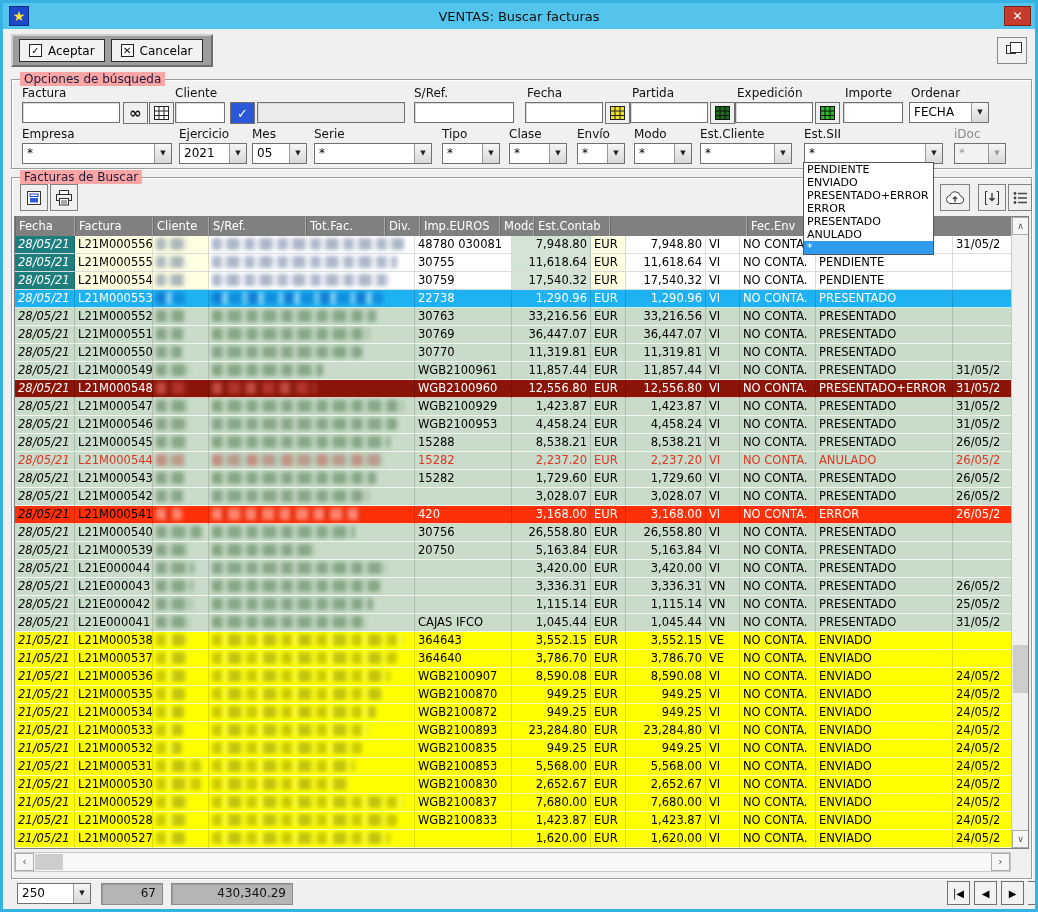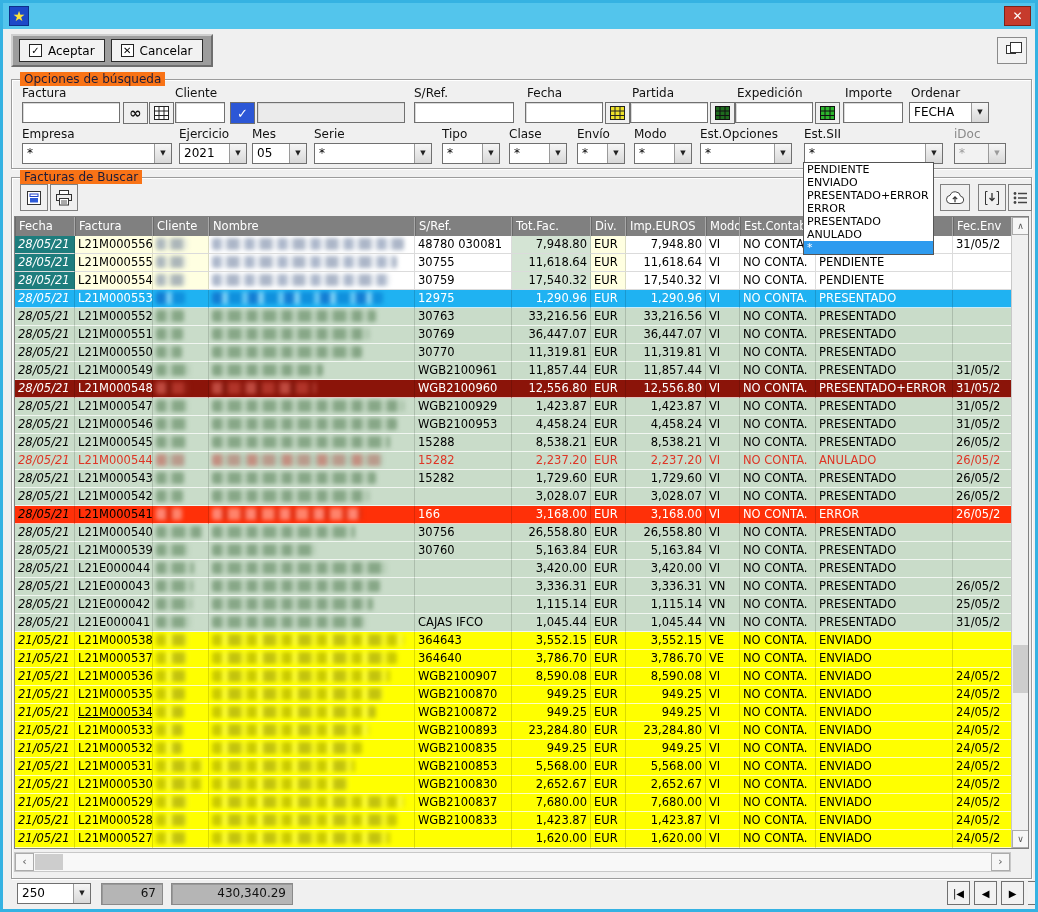--- a/index.html
+++ b/index.html
@@ -13,21 +13,21 @@
   
   .toolbar{position:absolute;left:5px;top:31px;right:5px;height:33px;}
   .btnpanel{position:absolute;left:3px;top:0;width:202px;height:33px;background:#9D9D9D;border-top:2px solid #cfcfcf;border-left:2px solid #cfcfcf;border-right:2px solid #6e6e6e;border-bottom:2px solid #6e6e6e;display:flex;align-items:center;gap:6px;padding:0 6px;}
   .tbtn{height:23px;background:#F2F2F2;border:1px solid #2b2b2b;display:flex;align-items:center;gap:6px;padding:0 9px;font-size:12px;color:#000;cursor:pointer;}
   .ckbox{display:inline-block;width:13px;height:13px;border:1px solid #222;background:#fff;font-size:10px;line-height:11px;text-align:center;color:#000;}
   .restorebtn{position:absolute;right:3px;top:3px;width:30px;height:27px;background:#F2F2F2;border:1px solid #8a8a8a;cursor:pointer;}
   .dualrect{position:absolute;left:8px;top:7px;width:10px;height:9px;border:1px solid #333;background:#fff;}
   .dualrect:after{content:"";position:absolute;left:3px;top:-4px;width:10px;height:9px;border:1px solid #333;background:#fff;}
   
   .group{position:absolute;border:1px solid #9c9c9c;box-shadow:1px 1px 0 #ffffff, inset 1px 1px 0 #ffffff;}
-  .group>.glabel{position:absolute;left:8px;top:-8px;background:#f97316;padding:0 4px;font-size:12px;color:#1c1c3a;}
+  .group>.glabel{position:absolute;left:8px;top:-8px;background:#fca5a5;padding:0 4px;font-size:12px;color:#1c1c3a;}
   #searchgroup{left:8px;top:76px;width:1021px;height:90px;}
   #gridgroup{left:8px;top:174px;width:1021px;height:702px;}
   
   .flabel{position:absolute;font-size:12px;color:#111;}
   .tinput{position:absolute;height:21px;background:#fff;border:1px solid #707070;box-shadow:inset 1px 1px 0 #d9d9d9;font-size:12px;padding:0 3px;}
   .tinput.dis{background:#EBEBEB;}
   .sqbtn{position:absolute;width:25px;height:22px;background:#F0F0F0;border:1px solid #707070;display:flex;align-items:center;justify-content:center;padding:0;cursor:pointer;}
   .binoc{font-size:15px;font-weight:bold;color:#111;line-height:10px;}
   .bluebtn{background:#2C57D6;color:#fff;font-size:13px;font-weight:bold;}
   .combo{position:absolute;height:21px;background:#fff;border:1px solid #707070;font-size:12px;cursor:pointer;}
@@ -84,20 +84,21 @@
   .navbtn{position:absolute;top:0;width:23px;height:24px;background:#F2F2F2;border:1px solid #707070;font-size:10px;text-align:center;line-height:21px;padding:0;cursor:pointer;}
   svg{display:block;}
 </style>
 </head>
 <body>
 
 <div class="win">
 
   <div class="titlebar">
     <span class="appicon">★</span>
+    <span class="title">VENTAS: Buscar facturas</span>
     <button class="closebtn">✕</button>
   </div>
 
   <div class="toolbar">
     <div class="btnpanel">
       <button class="tbtn">
         <span class="ckbox">✓</span>
         <span>Aceptar</span>
       </button>
       <button class="tbtn">
@@ -197,21 +198,21 @@
     <span class="flabel" style="left:565px;top:47px">Envío</span>
     <div class="combo" style="left:565px;top:63px;width:48px">
         <span class="cval">*</span>
         <span class="carrow">▼</span>
       </div>
     <span class="flabel" style="left:622px;top:47px">Modo</span>
     <div class="combo" style="left:622px;top:63px;width:58px">
         <span class="cval">*</span>
         <span class="carrow">▼</span>
       </div>
-    <span class="flabel" style="left:688px;top:47px">Est.Opciones</span>
+    <span class="flabel" style="left:688px;top:47px">Est.Cliente</span>
     <div class="combo" style="left:688px;top:63px;width:92px">
         <span class="cval">*</span>
         <span class="carrow">▼</span>
       </div>
     <span class="flabel" style="left:792px;top:47px">Est.SII</span>
     <div class="combo" style="left:792px;top:63px;width:139px">
         <span class="cval">*</span>
         <span class="carrow">▼</span>
       </div>
     <span class="flabel" style="left:942px;top:47px;color:#8a8a8a">iDoc</span>
@@ -258,21 +259,20 @@
           <circle cx="2" cy="11.5" r="1.4" fill="#444"></circle>
           <path d="M5 2.5h9M5 7h9M5 11.5h9" stroke="#444" stroke-width="1.6"></path>
         </svg>
     </button>
 
     <div id="grid">
       <div class="ghead" id="ghead">
           <span class="hcell" style="width: 60px;">Fecha</span>
           <span class="hcell" style="width: 78px;">Factura</span>
           <span class="hcell" style="width: 56px;">Cliente</span>
-          <span class="hcell" style="width: 206px;">Nombre</span>
           <span class="hcell" style="width: 97px;">S/Ref.</span>
           <span class="hcell" style="width: 79px;">Tot.Fac.</span>
           <span class="hcell" style="width: 35px;">Div.</span>
           <span class="hcell" style="width: 80px;">Imp.EUROS</span>
           <span class="hcell" style="width: 34px;">Modo</span>
           <span class="hcell" style="width: 76px;">Est.Contab</span>
           <span class="hcell" style="width: 137px;"></span>
           <span class="hcell" style="width: 60px;">Fec.Env</span>
         </div>
       <div id="gbody">
@@ -316,21 +316,21 @@
             <span class="gc c-modo" style="width: 34px;">VI</span>
             <span class="gc c-cont" style="width: 76px;">NO CONTA.</span>
             <span class="gc c-sii" style="width: 137px;">PENDIENTE</span>
             <span class="gc c-env" style="width: 60px;"></span>
           </div>
           <div class="grow r-sel">
             <span class="gc c-fecha it" style="width: 60px;">28/05/21</span>
             <span class="gc c-factura" style="width: 78px;">L21M000553</span>
             <span class="gc c-cliente" style="width: 56px;"><span class="bl" style="width: 29px;"></span></span>
             <span class="gc c-nombre" style="width: 206px;"><span class="bl" style="width: 171px;"></span></span>
-            <span class="gc c-sref" style="width: 97px;">12975</span>
+            <span class="gc c-sref" style="width: 97px;">22738</span>
             <span class="gc c-tot num" style="width: 79px;">1,290.96</span>
             <span class="gc c-div" style="width: 35px;">EUR</span>
             <span class="gc c-imp num" style="width: 80px;">1,290.96</span>
             <span class="gc c-modo" style="width: 34px;">VI</span>
             <span class="gc c-cont" style="width: 76px;">NO CONTA.</span>
             <span class="gc c-sii" style="width: 137px;">PRESENTADO</span>
             <span class="gc c-env" style="width: 60px;"></span>
           </div>
           <div class="grow r-green">
             <span class="gc c-fecha it" style="width: 60px;">28/05/21</span>
@@ -484,21 +484,21 @@
             <span class="gc c-modo" style="width: 34px;">VI</span>
             <span class="gc c-cont" style="width: 76px;">NO CONTA.</span>
             <span class="gc c-sii" style="width: 137px;">PRESENTADO</span>
             <span class="gc c-env" style="width: 60px;">26/05/2</span>
           </div>
           <div class="grow r-error">
             <span class="gc c-fecha it" style="width: 60px;">28/05/21</span>
             <span class="gc c-factura" style="width: 78px;">L21M000541</span>
             <span class="gc c-cliente" style="width: 56px;"><span class="bl" style="width: 26px;"></span></span>
             <span class="gc c-nombre" style="width: 206px;"><span class="bl" style="width: 150px;"></span></span>
-            <span class="gc c-sref" style="width: 97px;">166</span>
+            <span class="gc c-sref" style="width: 97px;">420</span>
             <span class="gc c-tot num" style="width: 79px;">3,168.00</span>
             <span class="gc c-div" style="width: 35px;">EUR</span>
             <span class="gc c-imp num" style="width: 80px;">3,168.00</span>
             <span class="gc c-modo" style="width: 34px;">VI</span>
             <span class="gc c-cont" style="width: 76px;">NO CONTA.</span>
             <span class="gc c-sii" style="width: 137px;">ERROR</span>
             <span class="gc c-env" style="width: 60px;">26/05/2</span>
           </div>
           <div class="grow r-green">
             <span class="gc c-fecha it" style="width: 60px;">28/05/21</span>
@@ -512,21 +512,21 @@
             <span class="gc c-modo" style="width: 34px;">VI</span>
             <span class="gc c-cont" style="width: 76px;">NO CONTA.</span>
             <span class="gc c-sii" style="width: 137px;">PRESENTADO</span>
             <span class="gc c-env" style="width: 60px;"></span>
           </div>
           <div class="grow r-green">
             <span class="gc c-fecha it" style="width: 60px;">28/05/21</span>
             <span class="gc c-factura" style="width: 78px;">L21M000539</span>
             <span class="gc c-cliente" style="width: 56px;"><span class="bl" style="width: 33px;"></span></span>
             <span class="gc c-nombre" style="width: 206px;"><span class="bl" style="width: 104px;"></span></span>
-            <span class="gc c-sref" style="width: 97px;">30760</span>
+            <span class="gc c-sref" style="width: 97px;">20750</span>
             <span class="gc c-tot num" style="width: 79px;">5,163.84</span>
             <span class="gc c-div" style="width: 35px;">EUR</span>
             <span class="gc c-imp num" style="width: 80px;">5,163.84</span>
             <span class="gc c-modo" style="width: 34px;">VI</span>
             <span class="gc c-cont" style="width: 76px;">NO CONTA.</span>
             <span class="gc c-sii" style="width: 137px;">PRESENTADO</span>
             <span class="gc c-env" style="width: 60px;"></span>
           </div>
           <div class="grow r-green">
             <span class="gc c-fecha it" style="width: 60px;">28/05/21</span>
@@ -635,21 +635,21 @@
             <span class="gc c-tot num" style="width: 79px;">949.25</span>
             <span class="gc c-div" style="width: 35px;">EUR</span>
             <span class="gc c-imp num" style="width: 80px;">949.25</span>
             <span class="gc c-modo" style="width: 34px;">VI</span>
             <span class="gc c-cont" style="width: 76px;">NO CONTA.</span>
             <span class="gc c-sii" style="width: 137px;">ENVIADO</span>
             <span class="gc c-env" style="width: 60px;">24/05/2</span>
           </div>
           <div class="grow r-yellow">
             <span class="gc c-fecha it" style="width: 60px;">21/05/21</span>
-            <span class="gc c-factura" style="width: 78px; text-decoration: underline;">L21M000534</span>
+            <span class="gc c-factura" style="width: 78px;">L21M000534</span>
             <span class="gc c-cliente" style="width: 56px;"><span class="bl" style="width: 28px;"></span></span>
             <span class="gc c-nombre" style="width: 206px;"><span class="bl" style="width: 164px;"></span></span>
             <span class="gc c-sref" style="width: 97px;">WGB2100872</span>
             <span class="gc c-tot num" style="width: 79px;">949.25</span>
             <span class="gc c-div" style="width: 35px;">EUR</span>
             <span class="gc c-imp num" style="width: 80px;">949.25</span>
             <span class="gc c-modo" style="width: 34px;">VI</span>
             <span class="gc c-cont" style="width: 76px;">NO CONTA.</span>
             <span class="gc c-sii" style="width: 137px;">ENVIADO</span>
             <span class="gc c-env" style="width: 60px;">24/05/2</span>

